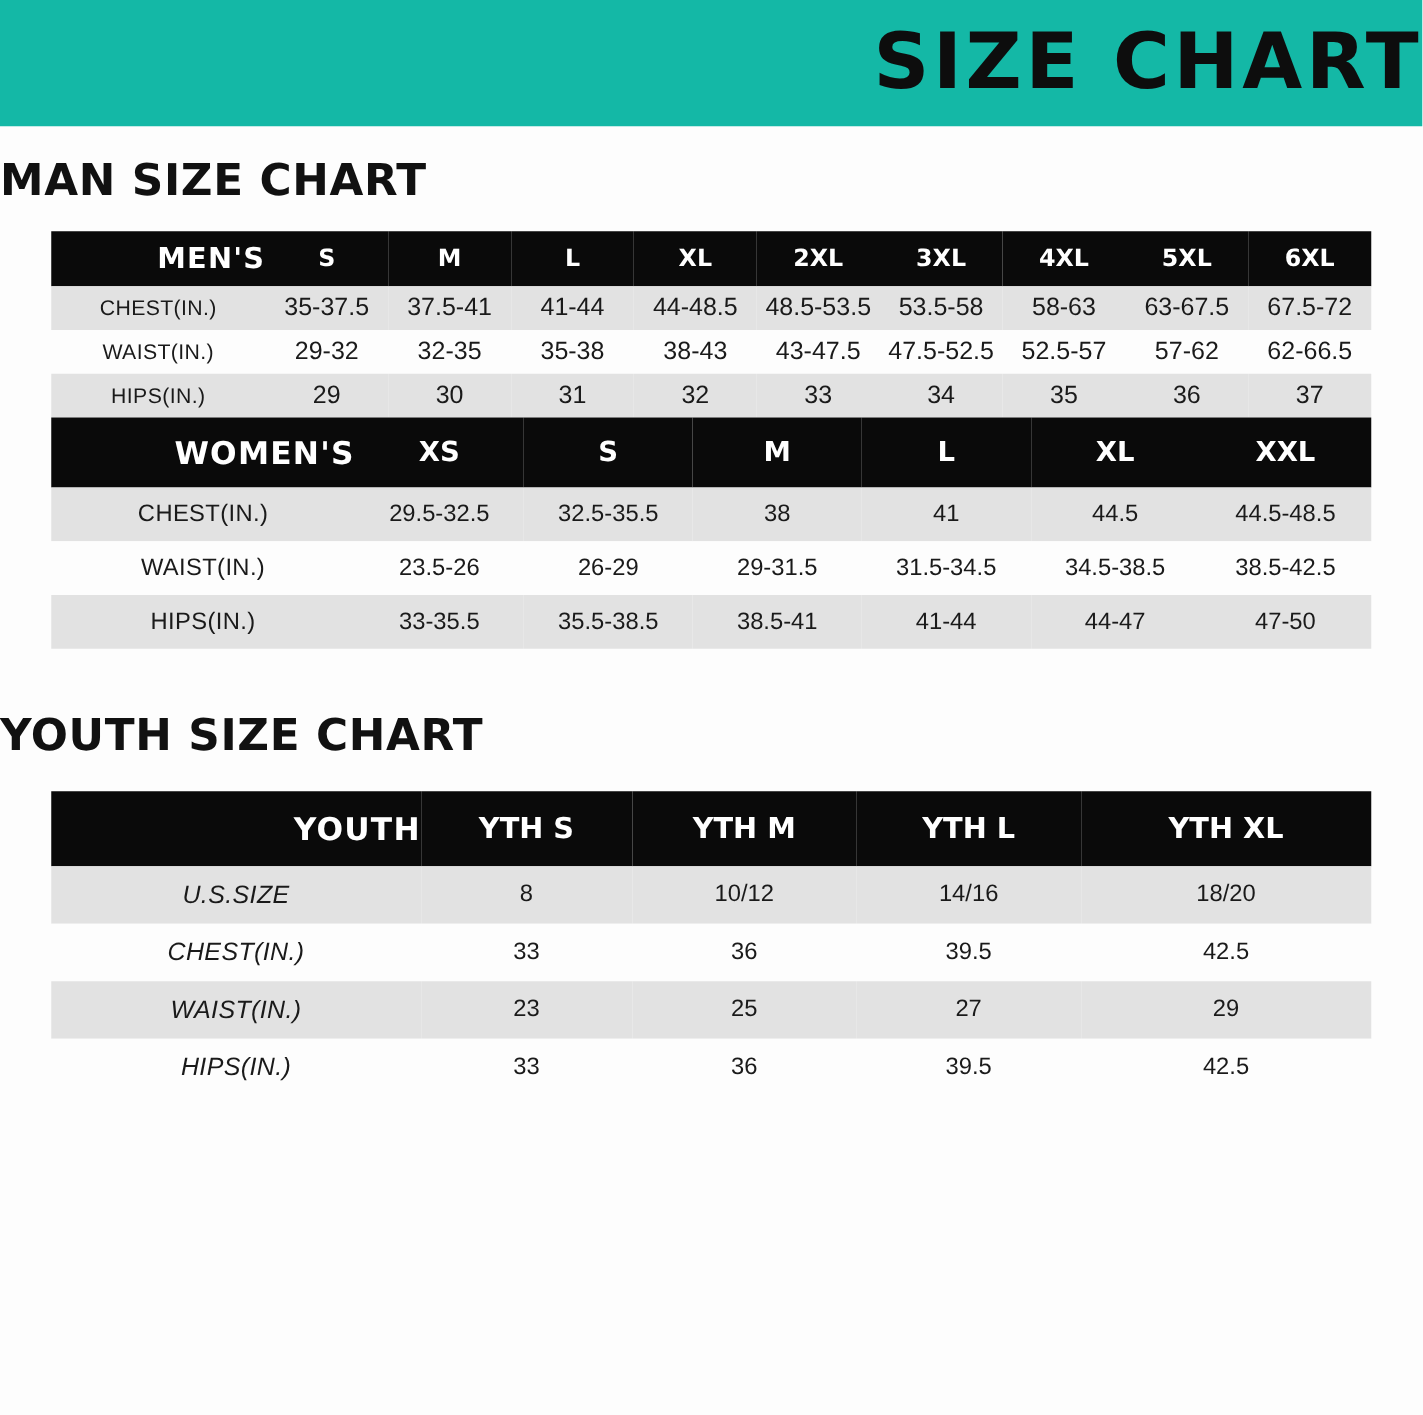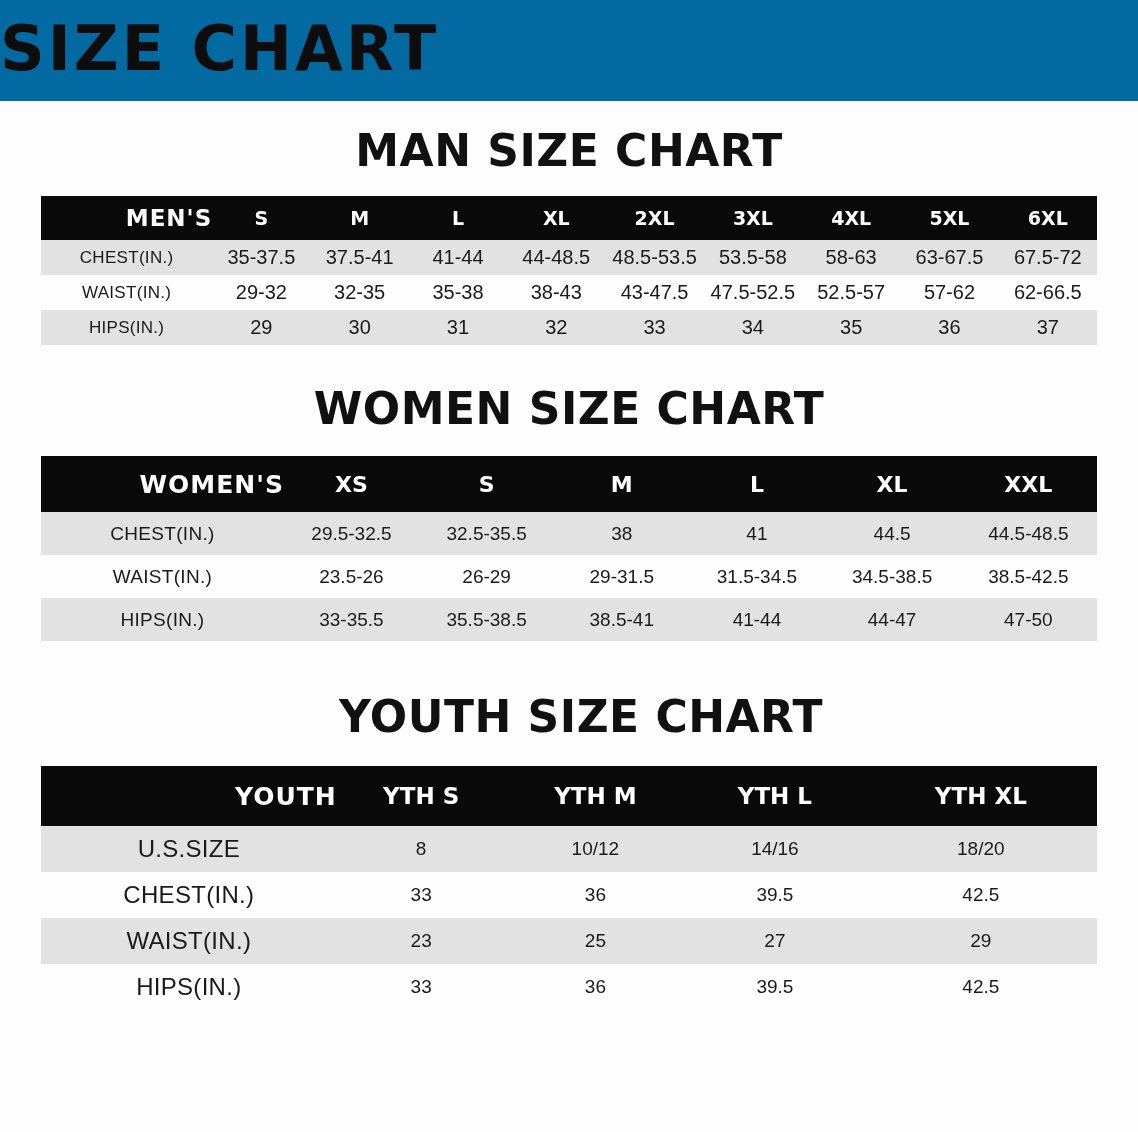--- a/index.html
+++ b/index.html
@@ -18,48 +18,47 @@
     width: 1138px;
     height: 1132px;
     position: relative;
     background: #fdfdfd;
   }
 
   
   .banner {
     width: 100%;
     height: 101px;
-    background: #0369a1;
+    background: #14b8a6;
     display: flex;
     align-items: center;
-    justify-content: flex-start;
+    justify-content: flex-end;
     box-sizing: border-box;
   }
   .banner-title {
     font-family: "DejaVu Sans", sans-serif;
     font-weight: bold;
     font-size: 62px;
     letter-spacing: 3px;
     color: #0d0d0d;
     line-height: 1;
     margin-top: -4px;
   }
 
   
   .section-title {
-    text-align: center;
     font-family: "DejaVu Sans", sans-serif;
     font-weight: bold;
-    font-size: 44px;
+    font-size: 35px;
     color: #111;
     letter-spacing: 0.5px;
   }
   .man-title   { margin-top: 24px; margin-bottom: 20px; }
   .women-title { margin-top: 38px; margin-bottom: 22px; }
-  .youth-title { margin-top: 50px; margin-bottom: 24px; padding-left: 24px; }
+  .youth-title { margin-top: 50px; margin-bottom: 24px; }
 
   
   .tbl-wrap {
     padding: 0 41px;
     box-sizing: border-box;
   }
   table.chart {
     width: 100%;
     border-collapse: collapse;
     table-layout: fixed;
@@ -99,21 +98,21 @@
   
   .women thead th      { height: 56px; font-size: 22px; }
   .women thead th.rowlabel { font-size: 25px; }
   .women tbody td      { height: 43px; font-size: 19px; }
   .women tbody td.rowlabel { font-size: 19px; }
 
   
   .youth thead th      { height: 60px; font-size: 23px; margin-left: 20px; }
   .youth thead th.rowlabel { font-size: 25px; }
   .youth tbody td      { height: 46px; font-size: 19px; }
-  .youth tbody td.rowlabel { font-size: 24px; }
+  .youth tbody td.rowlabel { font-size: 20px; font-style: italic; }
 
   
   .note {
     margin-top: 22px;
     padding: 0 40px;
     box-sizing: border-box;
     color: #b02318;
     font-family: "Liberation Sans", sans-serif;
     font-size: 26px;
     line-height: 1.65;
@@ -193,21 +192,20 @@
           <td>33</td>
           <td>34</td>
           <td>35</td>
           <td>36</td>
           <td>37</td>
         </tr>
       </tbody>
     </table>
   </div>
 
-  <div class="section-title women-title">WOMEN SIZE CHART</div>
   <div class="tbl-wrap">
     <table class="chart women">
       <colgroup>
         <col style="width:23%">
         <col style="width:12.8%">
           <col style="width:12.8%">
           <col style="width:12.8%">
         <col style="width:12.8%">
           <col style="width:12.8%">
           <col style="width:13%">

